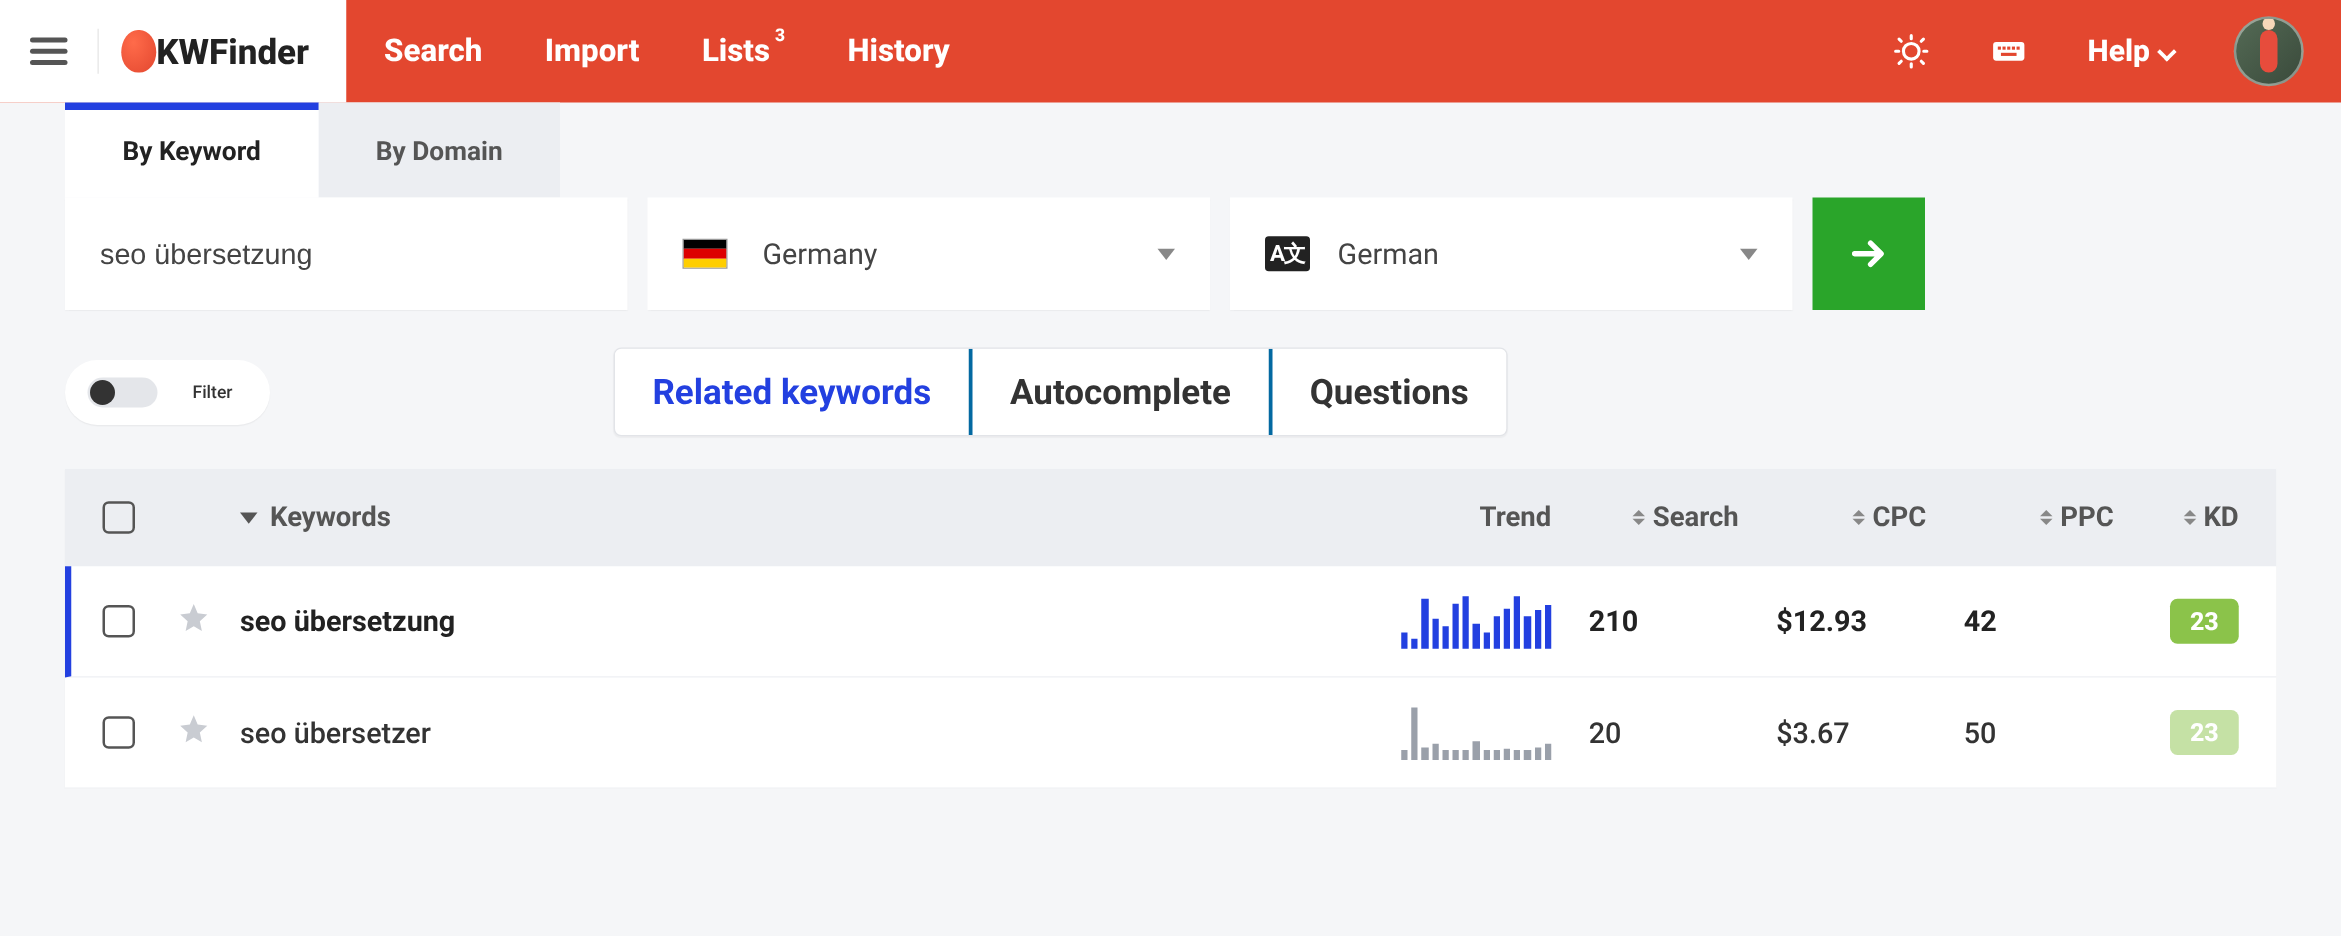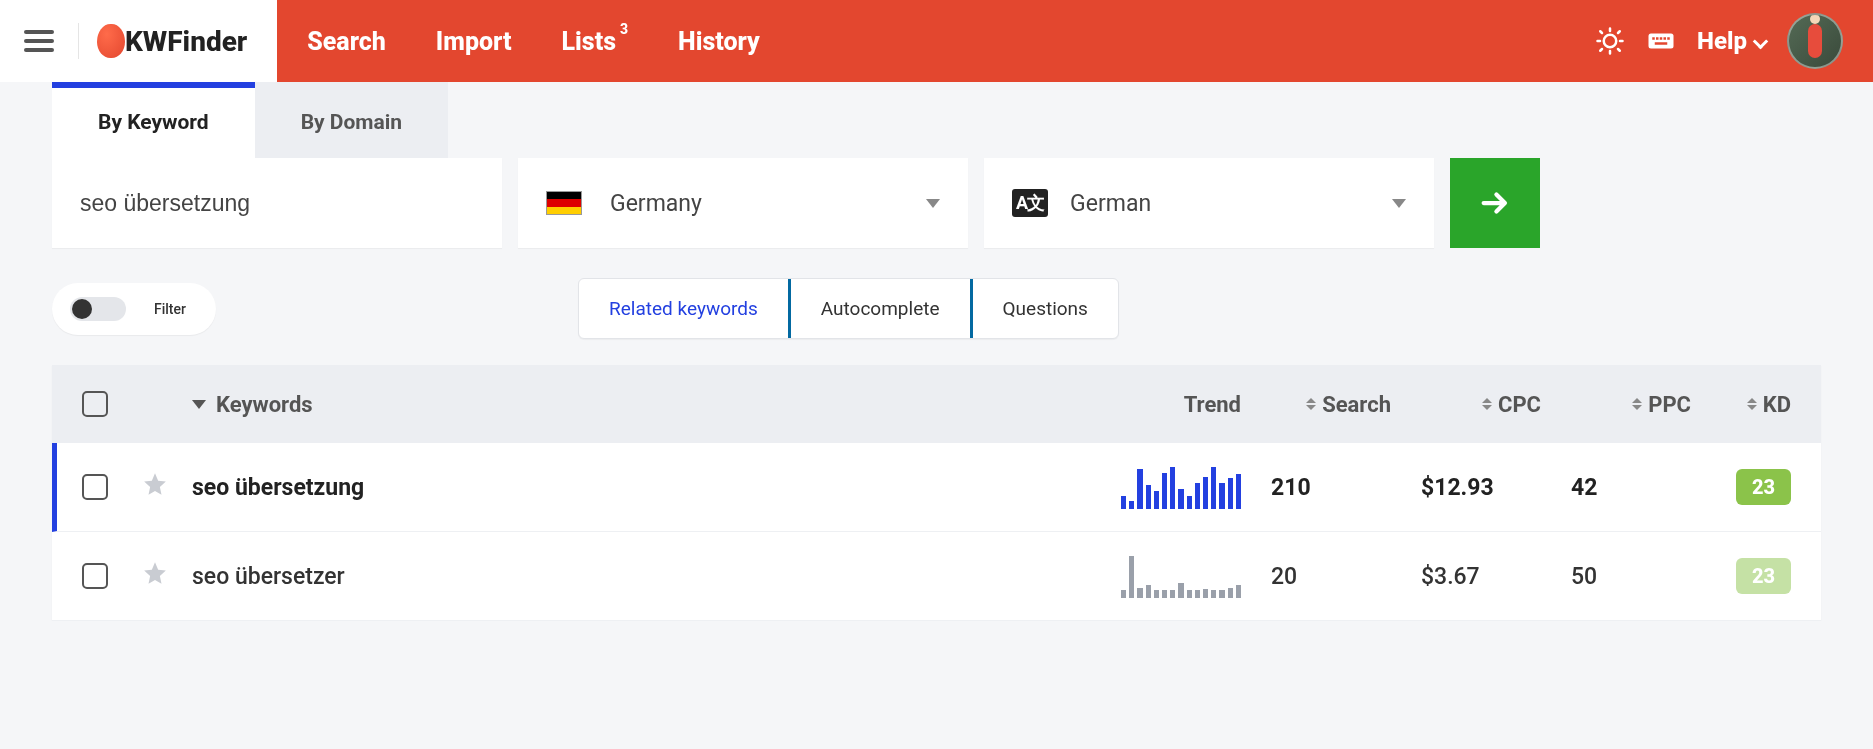--- a/index.html
+++ b/index.html
@@ -12,21 +12,21 @@
   .hamburger span { display: block; height: 4px; background: #555; border-radius: 2px; }
   .divider-v { width: 1px; height: 36px; background: #e5e5e5; margin-right: 18px; }
   .logo { display: flex; align-items: flex-end; }
   .logo-dot { width: 28px; height: 34px; background: radial-gradient(ellipse at 35% 30%, #ff6b4a, #e3472f); border-radius: 50%/55% 55% 50% 50%; }
   .logo-text { font-size: 28px; font-weight: 800; color: #222; }
   
   .nav { display: flex; align-items: center; gap: 50px; padding-left: 30px; flex: 1; }
   .nav-item { font-size: 25px; font-weight: 800; cursor: pointer; display: flex; align-items: flex-start; gap: 4px; }
   .nav-item sup { font-size: 14px; font-weight: 800; margin-top: -6px; }
   
-  .header-right { display: flex; align-items: center; gap: 21px; padding-right: 30px; }
+  .header-right { display: flex; align-items: center; gap: 48px; padding-right: 30px; }
   .header-icon { width: 30px; height: 30px; cursor: pointer; fill: #fff; }
   .help { display: flex; align-items: center; gap: 8px; font-size: 24px; font-weight: 800; cursor: pointer; }
   .help-chevron { border: solid #fff; border-width: 0 3px 3px 0; display: inline-block; padding: 4px; transform: rotate(45deg); }
   .avatar { width: 56px; height: 56px; border-radius: 50%; background: linear-gradient(135deg, #546a55 0%, #3a4a3b 100%); border: 2px solid rgba(255,255,255,0.4); display:flex; align-items:center; justify-content:center; overflow:hidden; }
   .avatar-figure { width: 14px; height: 34px; background: #e74c3c; border-radius: 7px; position:relative; }
   .avatar-figure::before { content:''; position:absolute; top:-10px; left:2px; width:10px; height:10px; background:#f5d7b8; border-radius:50%; }
 
   
   .tabs { display: flex; margin: 0 0 0 52px; }
   .tab { padding: 28px 46px 24px; font-size: 21px; font-weight: 700; color: #555; cursor: pointer; background: #eceef2; }
@@ -48,21 +48,21 @@
   .go-btn { flex: 0 0 90px; background: #2aa52a; display: flex; align-items: center; justify-content: center; cursor: pointer; }
   .go-btn svg { width: 34px; height: 34px; fill: #fff; }
 
   
   .controls-row { display: flex; align-items: center; justify-content: space-between; margin: 30px 52px 26px 52px; }
   .filter-pill { display: flex; align-items: center; gap: 28px; background: #fff; border-radius: 34px; padding: 14px 30px 14px 18px; box-shadow: 0 1px 1px rgba(0,0,0,0.05); cursor: pointer; }
   .toggle { width: 56px; height: 24px; border-radius: 12px; background: #e4e6ea; position: relative; }
   .toggle-knob { width: 20px; height: 20px; border-radius: 50%; background: #333; position: absolute; top: 2px; left: 2px; }
   .filter-label { font-size: 14px; color: #333; font-weight: 500; }
   .result-tabs { display: flex; background: #fff; border: 1px solid #e2e4e8; border-radius: 6px; overflow:hidden; box-shadow: 0 1px 1px rgba(0,0,0,0.04); }
-  .result-tab { padding: 18px 30px; font-size: 19px; font-weight: 400; color: #333; cursor: pointer; }
+  .result-tab { padding: 18px 30px; font-size: 28px; font-weight: 700; color: #333; cursor: pointer; }
   .result-tab + .result-tab { border-left: 3px solid #0369a1; }
   .result-tab.active { color: #2340e0; }
 
   
   .table { margin: 0 52px; background: #fff; box-shadow: 0 1px 1px rgba(0,0,0,0.05); }
   .thead { display: flex; align-items: center; background: #eceef2; padding: 26px 30px; font-size: 22px; font-weight: 700; color: #555; }
   .th-check { width: 60px; display:flex; }
   .checkbox { width: 26px; height: 26px; border: 2.5px solid #555; border-radius: 5px; cursor: pointer; }
   .th-kw { flex: 1; display: flex; align-items: center; gap: 10px; }
   .sort-caret { width: 0; height: 0; border-left: 7px solid transparent; border-right: 7px solid transparent; border-top: 9px solid #555; }

